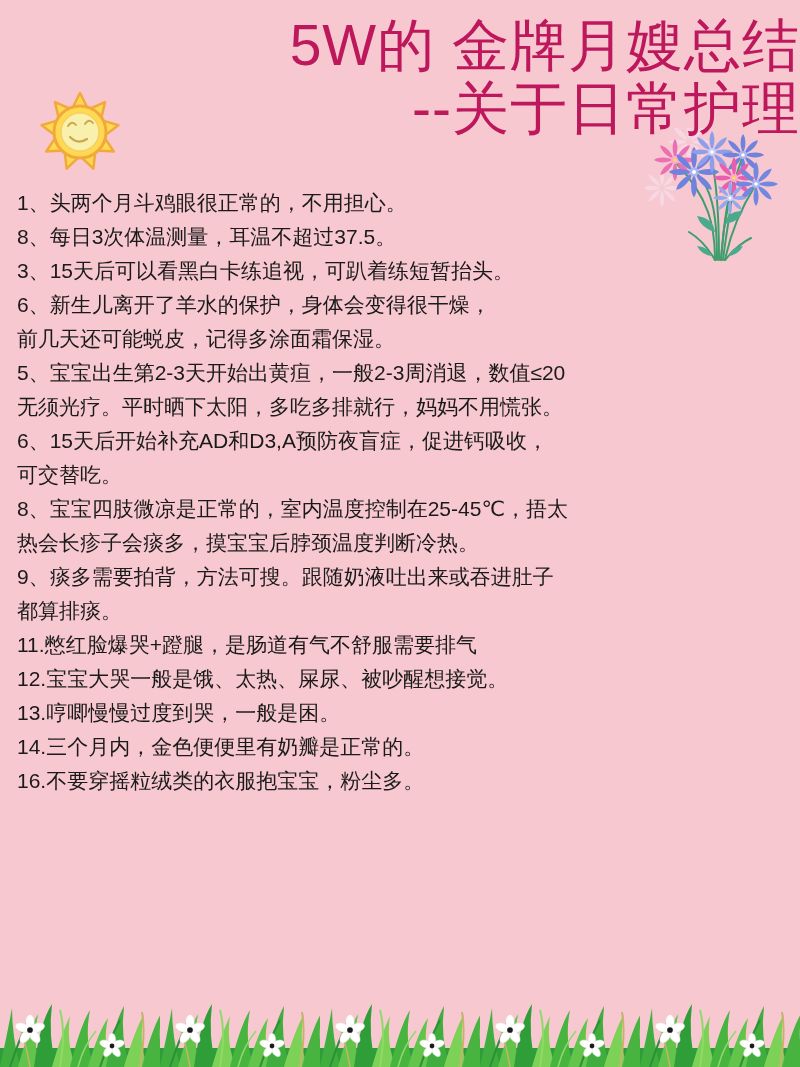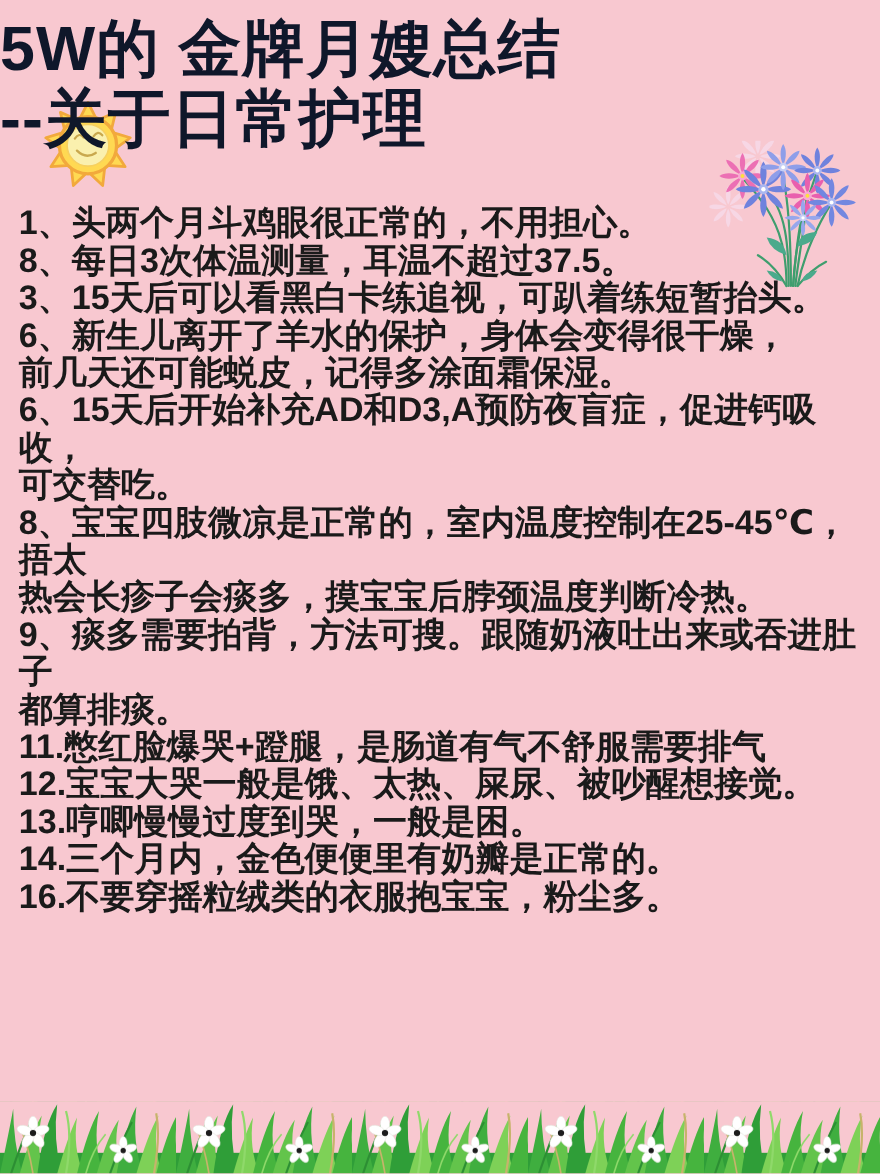--- a/index.html
+++ b/index.html
@@ -5,36 +5,36 @@
   html,body{margin:0;padding:0;}
   .canvas{
     position:relative;
     width:800px;height:1067px;
     background:#f8c8d0;
     overflow:hidden;
     font-family:"Liberation Sans","DejaVu Sans",sans-serif;
   }
   .title{
     position:absolute;top:14px;left:0;width:100%;
-    text-align:left;
-    color:#0f172a;
+    text-align:right;
+    color:#be185d;
     font-size:57px;
     line-height:63px;
-    font-weight:700;
+    font-weight:400;
     letter-spacing:1px;
     z-index:3;
   }
   .sun{position:absolute;left:40px;top:92px;width:80px;height:80px;z-index:2;}
   .bouquet{position:absolute;left:645px;top:128px;width:150px;height:135px;z-index:2;}
   .tips{
     position:absolute;left:17px;top:186px;width:774px;
     color:#1a1a1a;
-    font-size:31px;
+    font-size:21px;
     line-height:34px;
-    font-weight:700;
+    font-weight:400;
     letter-spacing:0px;
     z-index:1;
   }
   .tip{white-space:pre-line;}
   .grass{position:absolute;left:0;bottom:0;width:800px;height:66px;z-index:4;}
 </style>
 </head>
 <body>
 
 <div class="canvas">
@@ -143,20 +143,22 @@
         <circle cx="85" cy="70" r="1.5" fill="#ffffff"></circle>
     </g>
   </svg>
 
   <div class="tips">
     <div class="tip">1、头两个月斗鸡眼很正常的，不用担心。</div>
     <div class="tip">8、每日3次体温测量，耳温不超过37.5。</div>
     <div class="tip">3、15天后可以看黑白卡练追视，可趴着练短暂抬头。</div>
     <div class="tip">6、新生儿离开了羊水的保护，身体会变得很干燥，
 前几天还可能蜕皮，记得多涂面霜保湿。</div>
+    <div class="tip">5、宝宝出生第2-3天开始出黄疸，一般2-3周消退，数值≤20
+无须光疗。平时晒下太阳，多吃多排就行，妈妈不用慌张。</div>
     <div class="tip">6、15天后开始补充AD和D3,A预防夜盲症，促进钙吸收，
 可交替吃。</div>
     <div class="tip">8、宝宝四肢微凉是正常的，室内温度控制在25-45℃，捂太
 热会长疹子会痰多，摸宝宝后脖颈温度判断冷热。</div>
     <div class="tip">9、痰多需要拍背，方法可搜。跟随奶液吐出来或吞进肚子
 都算排痰。</div>
     <div class="tip">11.憋红脸爆哭+蹬腿，是肠道有气不舒服需要排气</div>
     <div class="tip">12.宝宝大哭一般是饿、太热、屎尿、被吵醒想接觉。</div>
     <div class="tip">13.哼唧慢慢过度到哭，一般是困。</div>
     <div class="tip">14.三个月内，金色便便里有奶瓣是正常的。</div>

